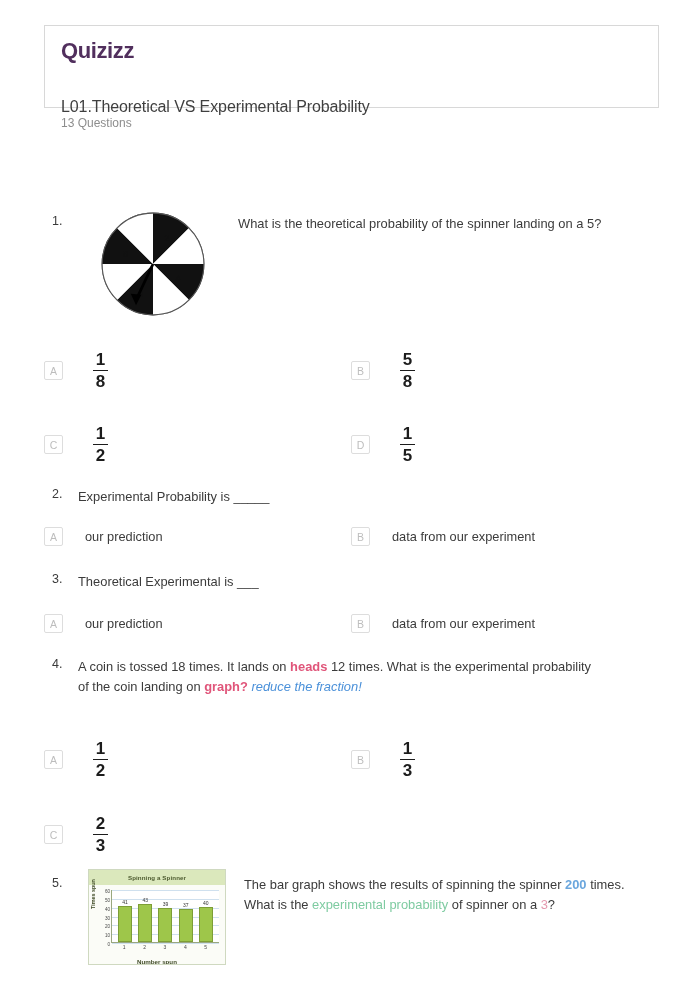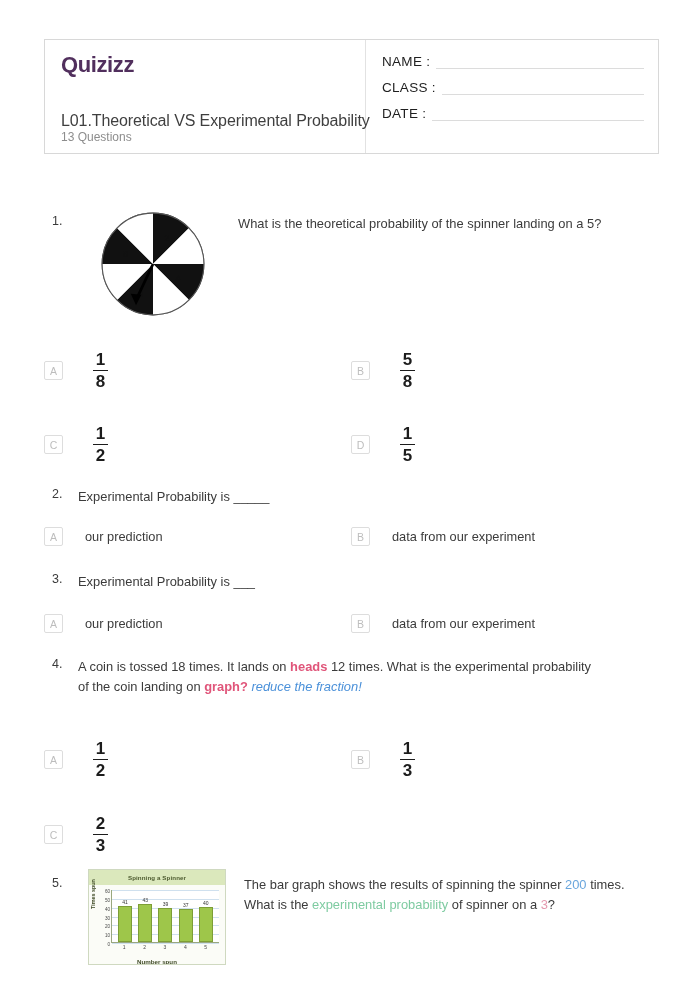--- a/index.html
+++ b/index.html
@@ -7,22 +7,22 @@
     margin: 0; padding: 0;
     width: 700px; height: 990px;
     background: #ffffff;
     font-family: "Liberation Sans", sans-serif;
     color: #3b3b3b;
   }
   .page { position: relative; width: 700px; height: 990px; background:#fff; }
 
   
   .header-card {
-    position: absolute; left: 44px; top: 39px;
-    width: 615px; height: 115px;
+    position: absolute; left: 44px; top: 25px;
+    width: 615px; height: 83px;
     border: 1px solid #d8d8d8;
     background: #fff;
     display: flex;
   }
   .header-left { width: 320px; position: relative; padding: 14px 0 0 16px; }
   .logo {
     font-size: 22px; font-weight: bold; color: #512f5d;
     letter-spacing: -0.4px; line-height: 1;
   }
   .quiz-title {
@@ -43,21 +43,21 @@
     letter-spacing: 0.3px;
   }
   .field-line { flex: 1; border-bottom: 1px solid #dcdcdc; height: 15px; margin-left: 6px; }
 
   
   .q-row { position: absolute; display: flex; }
   .q-num { width: 26px; font-size: 12.5px; color: #3b3b3b; flex: none; }
   .q-text { font-size: 12.9px; color: #3b3b3b; line-height: 1.55; }
   .hl-pink { color: #e0557a; font-weight: bold; }
   .hl-blue { color: #4a90d9; font-weight: normal; font-style: italic; }
-  .hl-blue-plain { color: #6aa6dd; font-weight: normal; }
+  .hl-blue-plain { color: #6aa6dd; font-weight: bold; }
   .hl-green { color: #7ecba1; }
   .hl-pink-plain { color: #e598ae; }
 
   
   .opt { position: absolute; display: flex; align-items: center; }
   .opt-letter {
     width: 19px; height: 19px; flex: none;
     border: 1px solid #dddddd; border-radius: 2px;
     color: #bdbdbd; font-size: 10.5px;
     display: flex; align-items: center; justify-content: center;
@@ -127,34 +127,20 @@
 </head>
 <body>
 
 <div class="page">
 
   <div class="header-card">
     <div class="header-left">
       <div class="logo">Quizizz</div>
       <div class="quiz-title">L01.Theoretical VS Experimental Probability</div>
       <div class="quiz-count">13 Questions</div>
-    </div>
-    <div class="header-right">
-      <div class="field-row">
-        <span class="field-label">NAME :</span>
-        <span class="field-line"></span>
-      </div>
-      <div class="field-row">
-        <span class="field-label">CLASS :</span>
-        <span class="field-line"></span>
-      </div>
-      <div class="field-row">
-        <span class="field-label">DATE  :</span>
-        <span class="field-line"></span>
-      </div>
     </div>
   </div>
 
   <div class="q-row" style="left:52px; top:214px; width:600px;">
     <span class="q-num">1.</span>
     <span class="q-text" style="margin-left:186px; position:absolute; left:0; width:430px;">What is the theoretical probability of the spinner landing on a 5?</span>
   </div>
 
   <div class="spinner-wrap">
     <svg viewBox="0 0 100 100" width="106" height="106">
@@ -219,21 +205,21 @@
     <span class="opt-letter">A</span>
     <span class="opt-text">our prediction</span>
   </div>
   <div class="opt" style="left:351px; top:527px;">
     <span class="opt-letter">B</span>
     <span class="opt-text">data from our experiment</span>
   </div>
 
   <div class="q-row" style="left:52px; top:572px; width:600px;">
     <span class="q-num">3.</span>
-    <span class="q-text">Experimental Probability is ___</span>
+    <span class="q-text">Theoretical Experimental is ___</span>
   </div>
   <div class="opt" style="left:44px; top:614px;">
     <span class="opt-letter">A</span>
     <span class="opt-text">our prediction</span>
   </div>
   <div class="opt" style="left:351px; top:614px;">
     <span class="opt-letter">B</span>
     <span class="opt-text">data from our experiment</span>
   </div>
 

